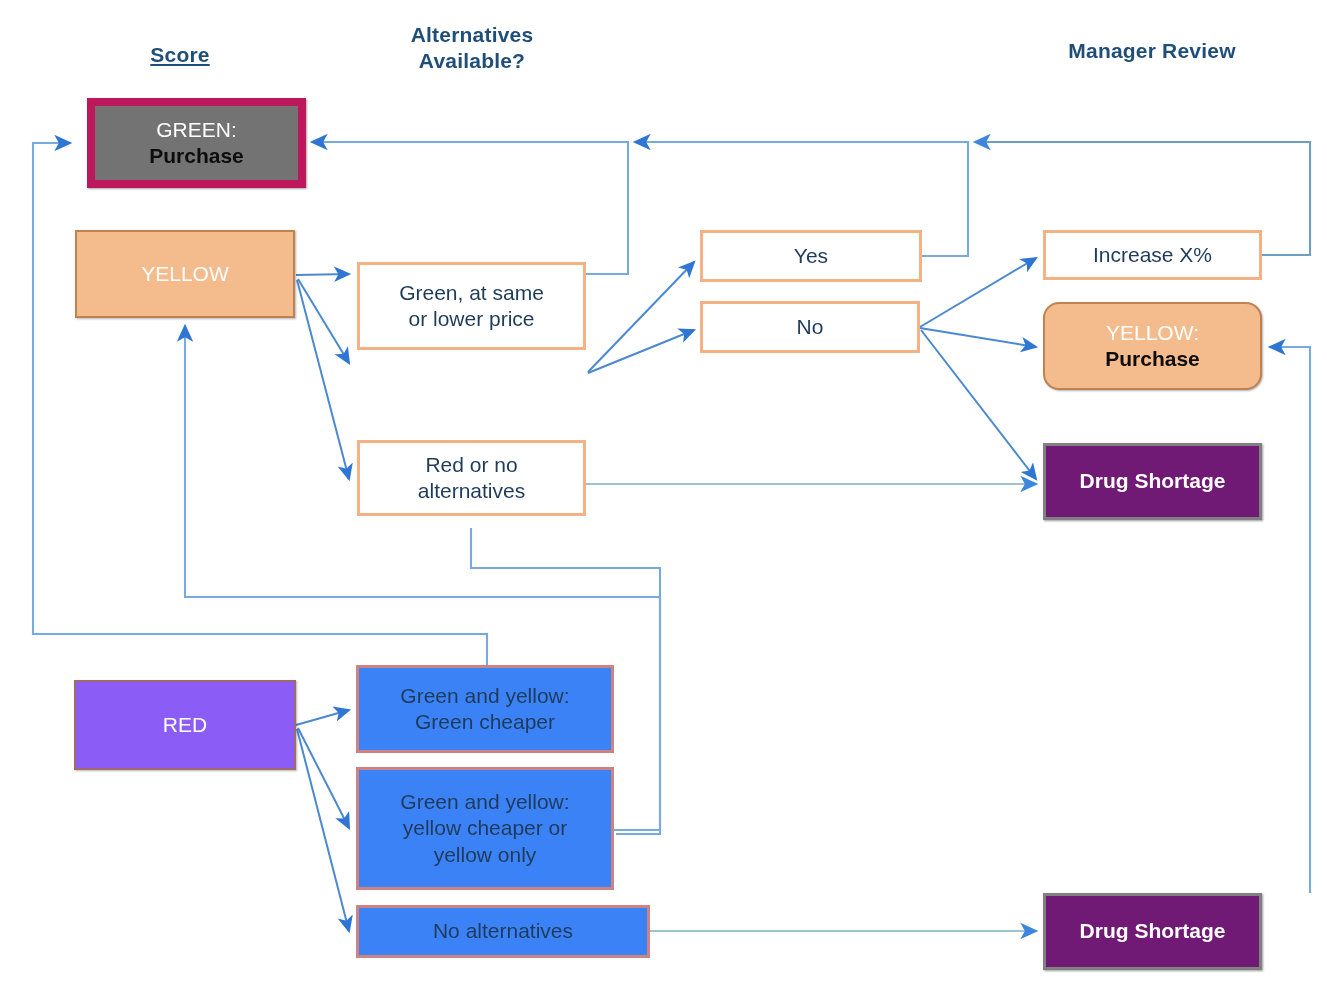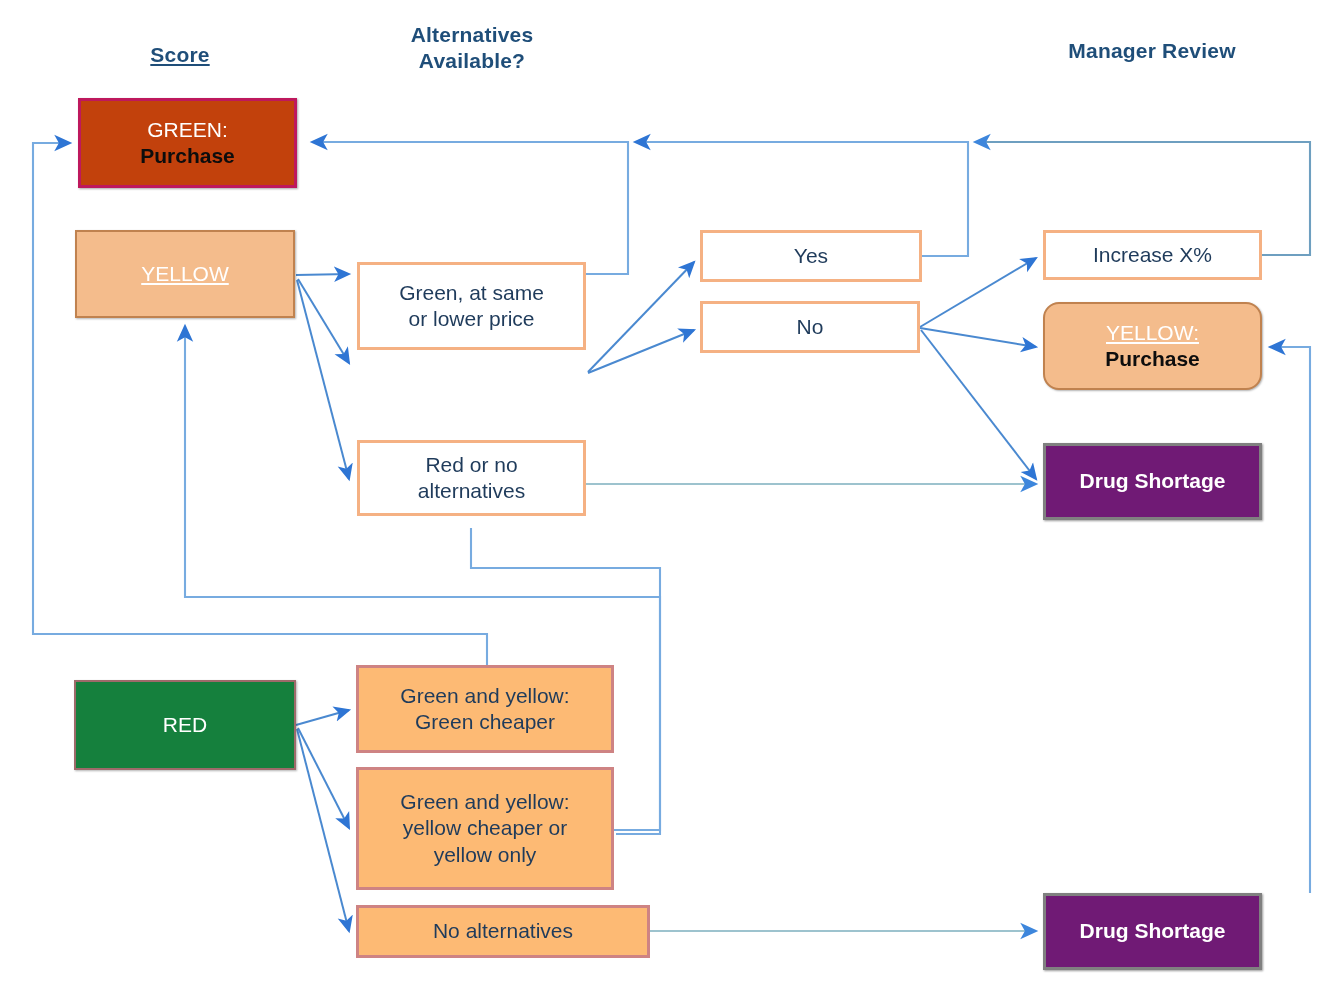--- a/index.html
+++ b/index.html
@@ -8,33 +8,33 @@
   #canvas{position:absolute;left:0;top:0;width:1327px;height:990px;}
   svg.links{position:absolute;left:0;top:0;width:1327px;height:990px;pointer-events:none;}
 
   .col-header{position:absolute;color:#1F4E79;font-weight:bold;font-size:21px;
               text-align:center;line-height:1.25;letter-spacing:.2px;}
 
   .node{position:absolute;box-sizing:border-box;display:flex;flex-direction:column;
         align-items:center;justify-content:center;text-align:center;
         font-size:21px;line-height:1.25;color:#1F3B5B;padding:4px 8px;}
 
-  .n-green{background:#c2410c;border:3px solid #be185d;box-shadow:1px 1px 2px rgba(0,0,0,.35);}
+  .n-green{background:#737373;border:8px solid #be185d;box-shadow:1px 1px 2px rgba(0,0,0,.35);margin-left:9px;}
   .n-green .l1{color:#FFFFFF;font-weight:normal;}
   .n-green .l2{color:#0D0D0D;font-weight:bold;}
 
   .n-yellowfill{background:#F4BC8C;border:2px solid #C0824F;box-shadow:1px 1px 2px rgba(0,0,0,.3);}
-  .n-yellowfill .l1{color:#FFFFFF;font-weight:normal;text-decoration:underline;}
+  .n-yellowfill .l1{color:#FFFFFF;font-weight:normal;}
   .n-yellowfill .l2{color:#0D0D0D;font-weight:bold;}
 
-  .n-redfill{background:#15803d;border:2px solid #9E6A6A;box-shadow:1px 1px 2px rgba(0,0,0,.3);}
+  .n-redfill{background:#8b5cf6;border:2px solid #9E6A6A;box-shadow:1px 1px 2px rgba(0,0,0,.3);}
   .n-redfill .l1{color:#FFFFFF;font-weight:normal;}
 
   .n-orange{background:#FFFFFF;border:3px solid #F5B183;}
-  .n-redline{background:#fdba74;border:3px solid #CE8383;}
+  .n-redline{background:#3b82f6;border:3px solid #CE8383;}
 
   .n-black{background:#701a75;border:3px solid #808080;color:#FFFFFF;font-weight:bold;
            box-shadow:1px 1px 2px rgba(0,0,0,.4);}
 </style>
 </head>
 <body>
 
 <div id="canvas">
 
   <div class="col-header" style="left:99px;top:42px;width:162px;text-decoration:underline;">Score</div>

